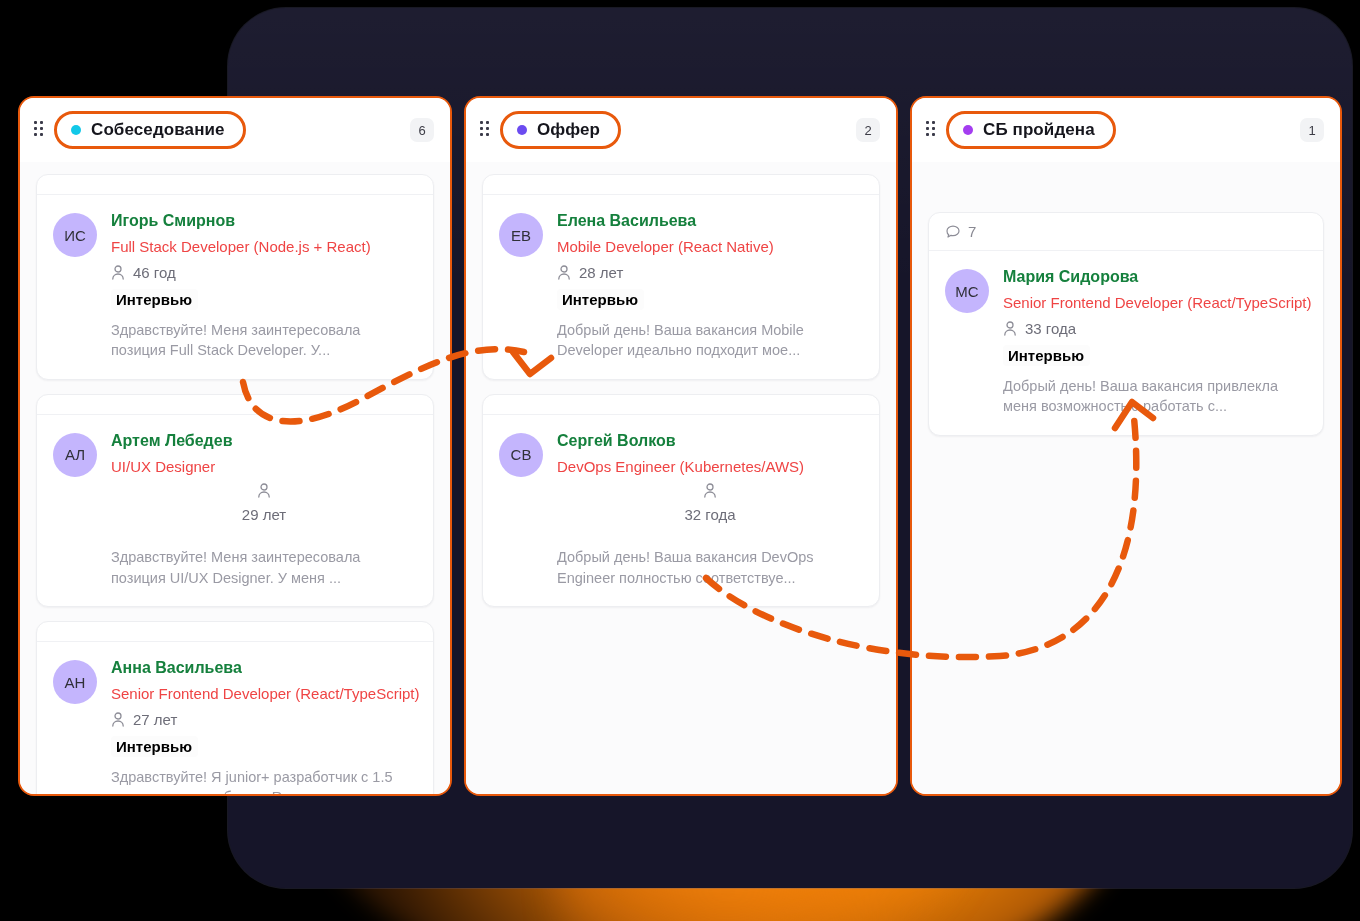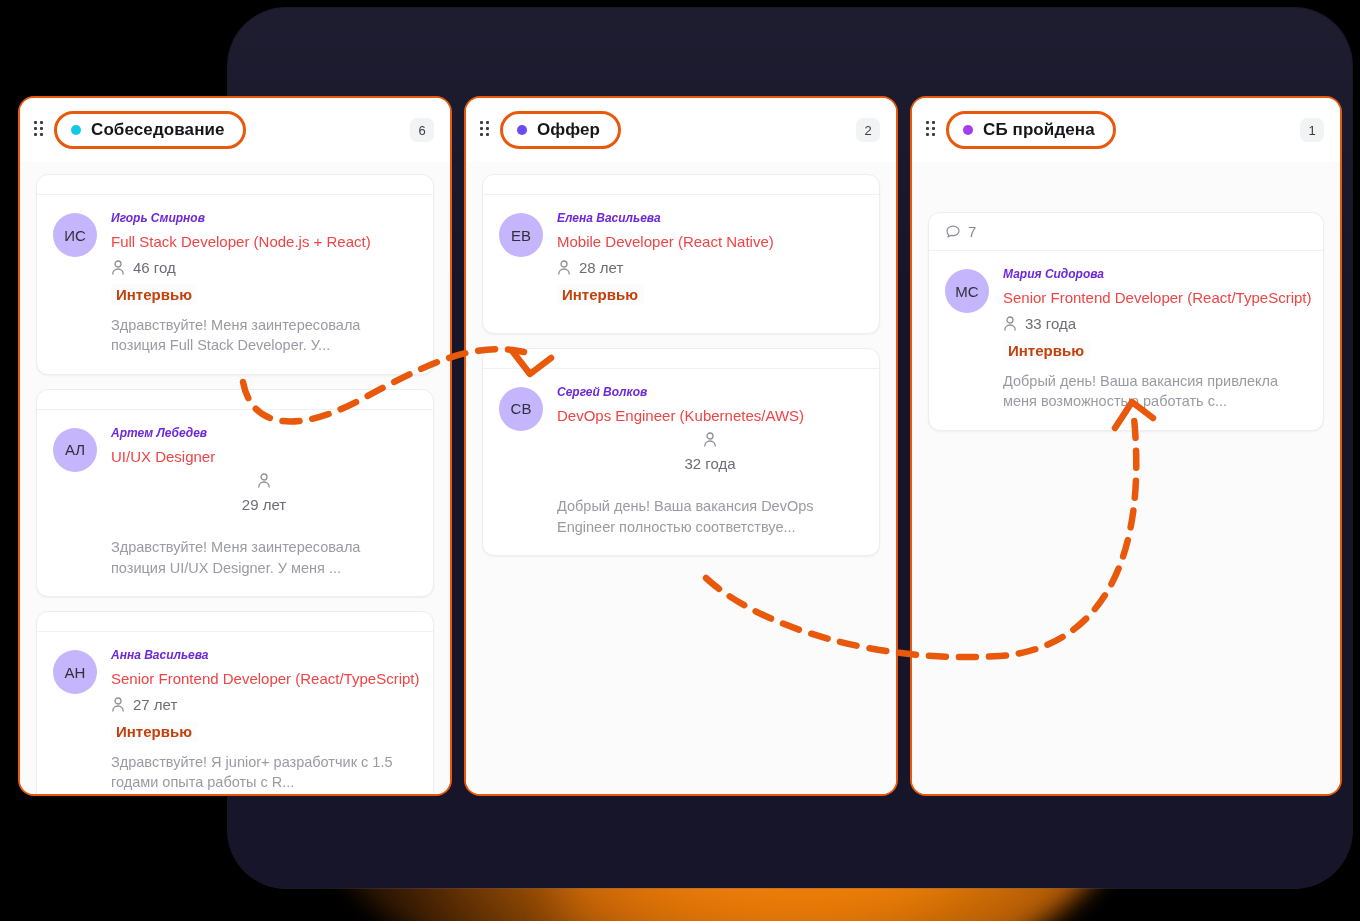--- a/index.html
+++ b/index.html
@@ -209,26 +209,25 @@
     align-items: center;
     justify-content: center;
     font-size: 15px;
     color: #303038;
     margin-top: 2px;
   }
 
   .card-main { flex: 1 1 auto; min-width: 0; }
 
   .cand-name {
-    font-size: 12px;
+    font-size: 16px;
     font-weight: 700;
-    color: #6d28d9;
+    color: #15803d;
     line-height: 1.25;
     margin-bottom: 6px;
-    font-style: italic;
   }
   .cand-role {
     font-size: 15px;
     color: #ef4444;
     line-height: 1.3;
     margin-bottom: 7px;
     white-space: nowrap;
   }
   .cand-age-row {
     display: flex;
@@ -237,21 +236,21 @@
     font-size: 15px;
     color: #6d6d78;
     margin-bottom: 8px;
   }
   .cand-age-row svg { flex: 0 0 auto; display: block; }
 
   .tag-interview {
     display: inline-block;
     font-size: 15px;
     font-weight: 700;
-    color: #c2410c;
+    color: #000000;
     padding: 2px 6px 2px 5px;
     background: #fcfcfc;
     border-radius: 4px;
     margin-bottom: 10px;
   }
 
   .cand-msg {
     font-size: 14.5px;
     color: #9a9aa4;
     line-height: 1.42;
@@ -387,20 +386,21 @@
               <div class="cand-name">Елена Васильева</div>
               <div class="cand-role">Mobile Developer (React Native)</div>
               <div class="cand-age-row">
                 <svg width="14" height="15" viewBox="0 0 14 15" fill="none">
                   <circle cx="7" cy="4" r="3" stroke="#8d8d97" stroke-width="1.3"></circle>
                   <path d="M1.8 14c0-2.9 2.3-5 5.2-5s5.2 2.1 5.2 5" stroke="#8d8d97" stroke-width="1.3" stroke-linecap="round"></path>
                 </svg>
                 <span>28 лет</span>
               </div>
               <div class="tag-interview">Интервью</div>
+              <div class="cand-msg">Добрый день! Ваша вакансия Mobile Developer идеально подходит мое...</div>
             </div>
           </div>
         </div>
 
         <div class="card">
           <div class="card-topstrip"></div>
           <div class="card-body">
             <div class="avatar">СВ</div>
             <div class="card-main no-tag">
               <div class="cand-name">Сергей Волков</div>

